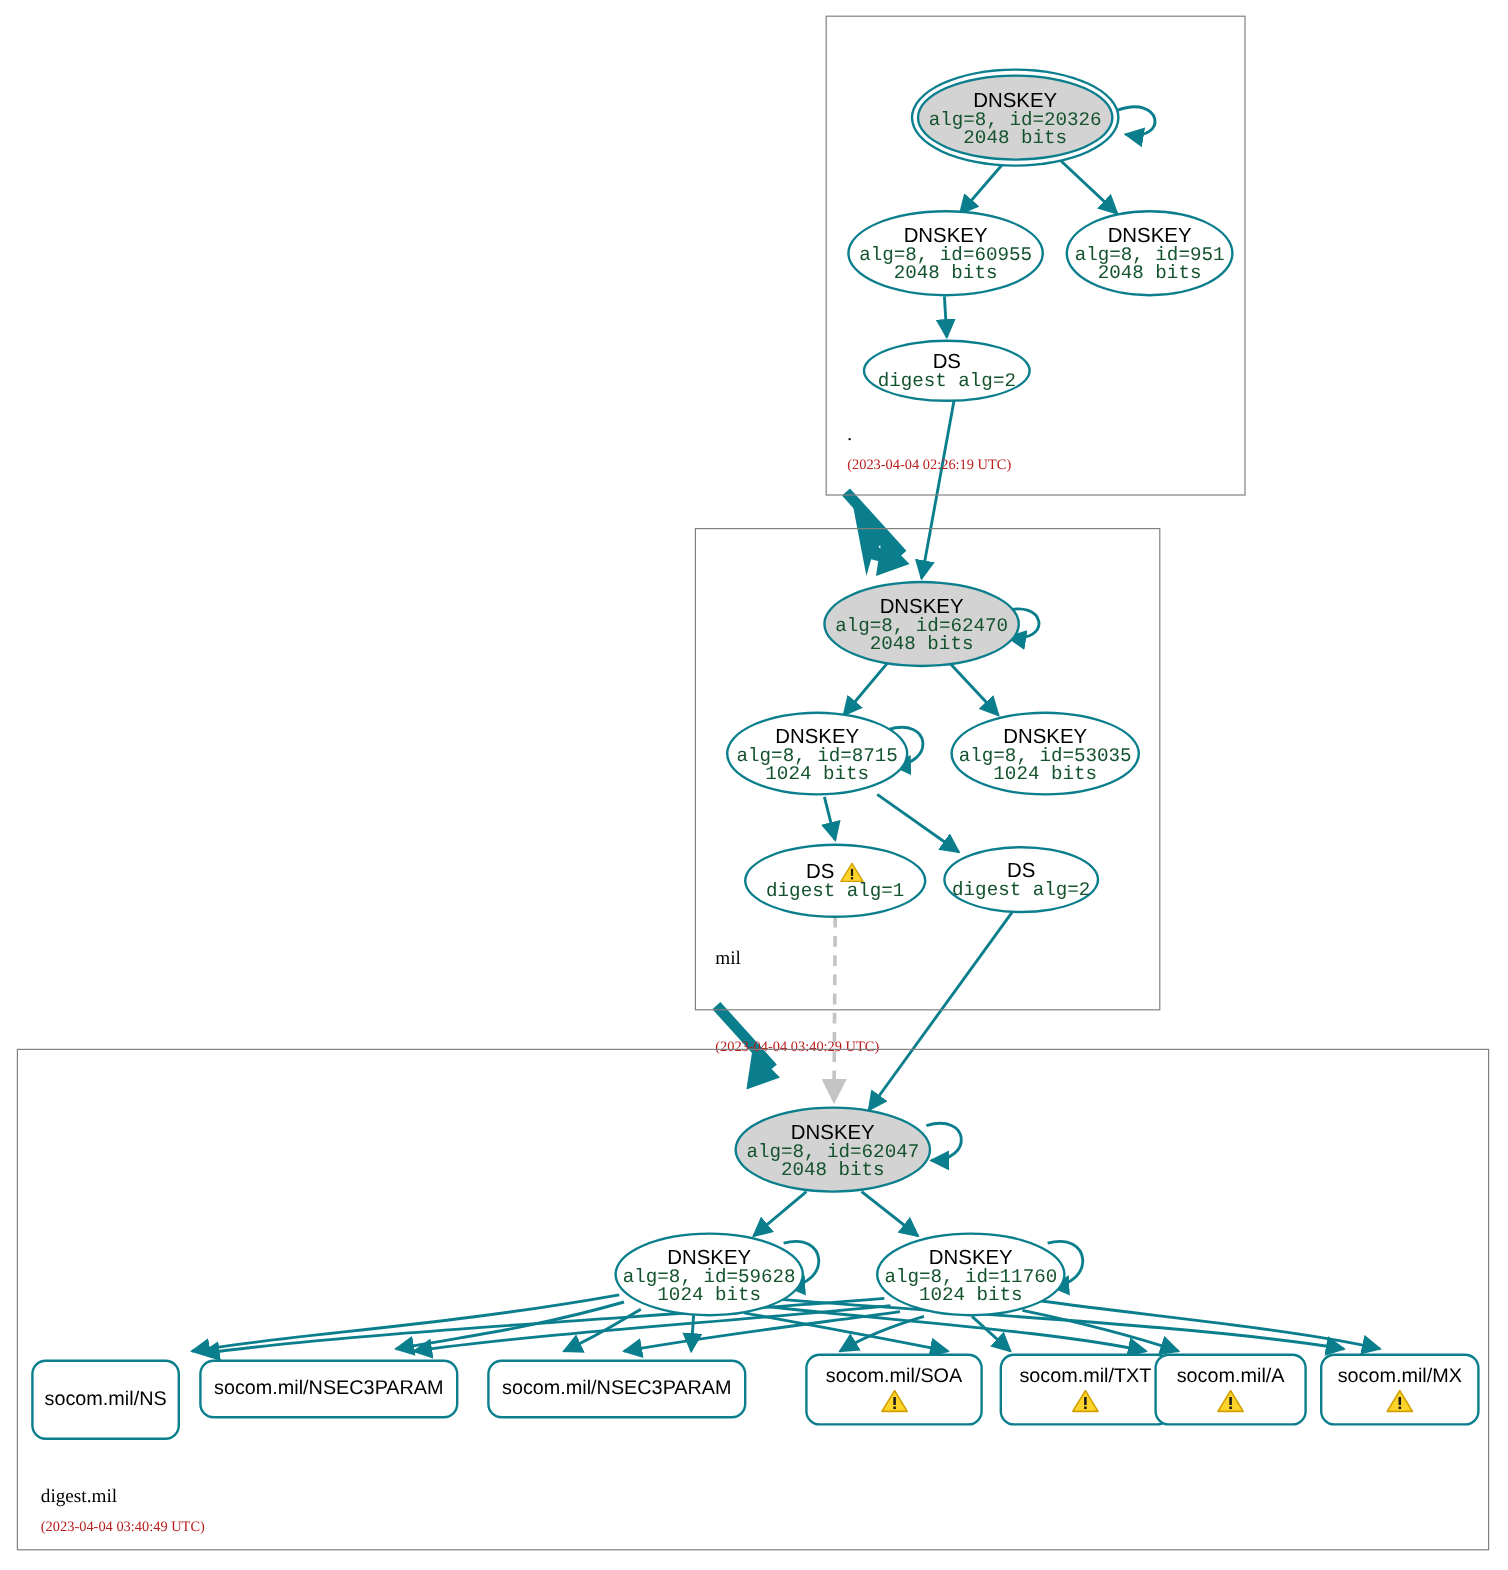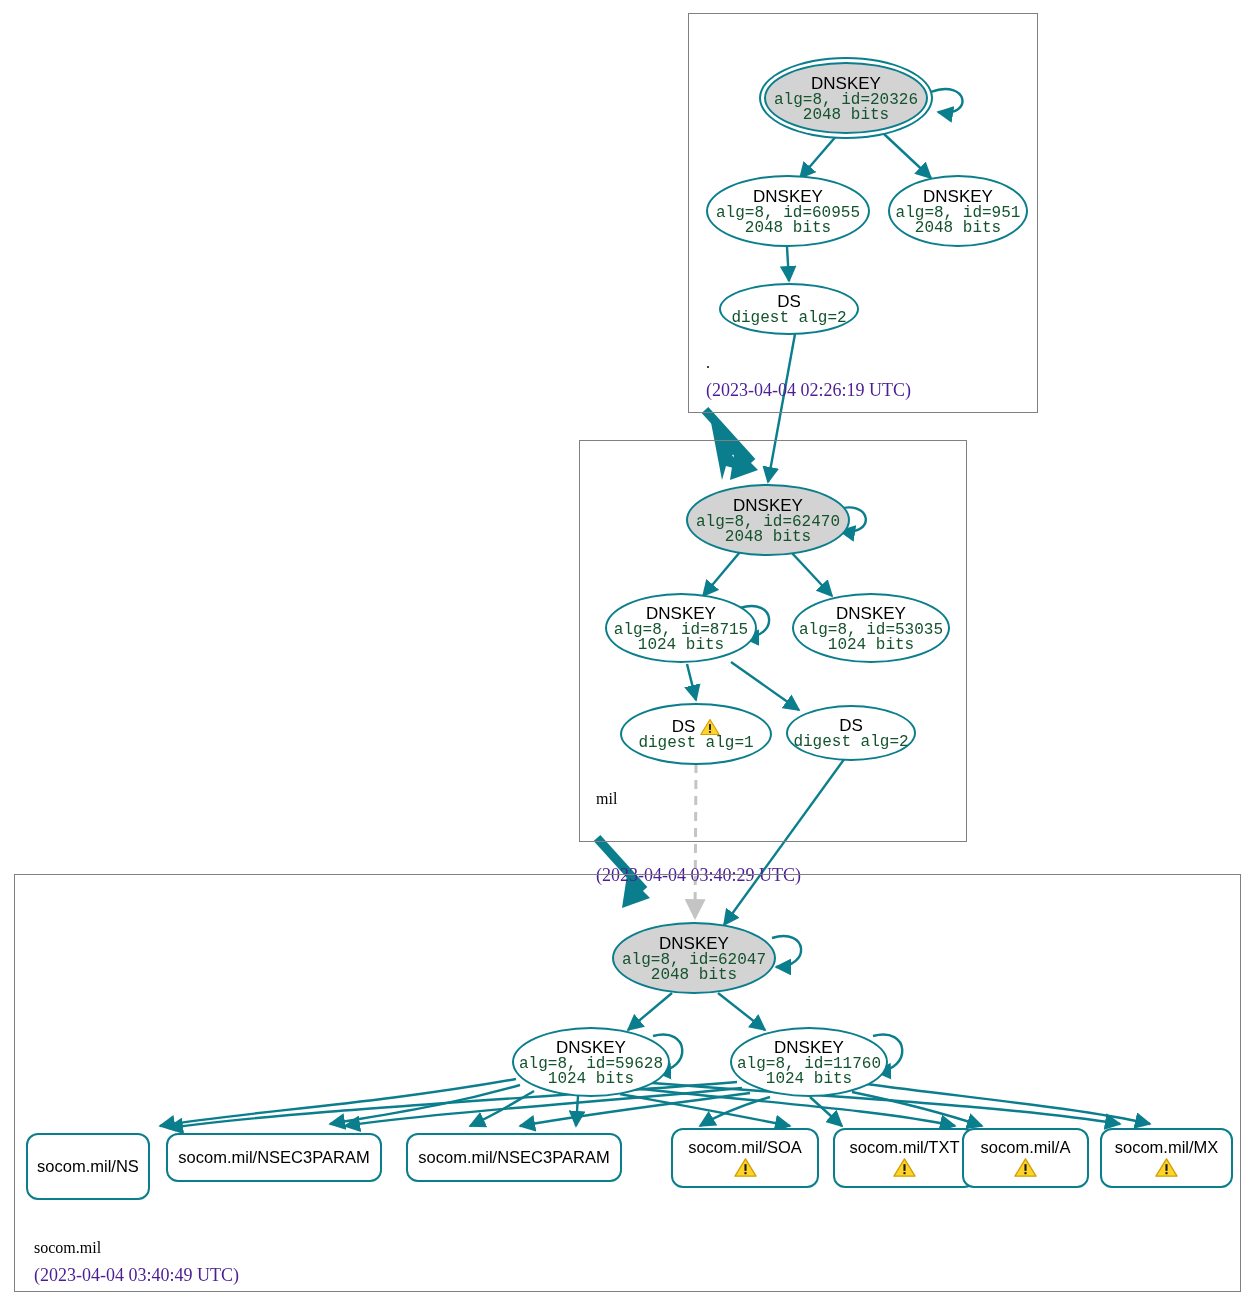--- a/index.html
+++ b/index.html
@@ -4,21 +4,21 @@
 <style>
   html,body{margin:0;padding:0;background:#ffffff;}
   body{width:1257px;height:1308px;position:relative;overflow:hidden;
        font-family:"Liberation Sans", sans-serif;color:#000;}
   #canvas{position:absolute;left:0;top:0;width:1257px;height:1308px;}
   svg{position:absolute;left:0;top:0;width:1257px;height:1308px;overflow:visible;}
 
   .zone-box{position:absolute;border:1.6px solid #808080;background:transparent;box-sizing:border-box;}
 
   .zone-label{position:absolute;font-family:"Liberation Serif", serif;font-size:16px;color:#000;white-space:nowrap;}
-  .zone-time{position:absolute;font-family:"Liberation Serif", serif;font-size:18px;color:#4c1d95;white-space:nowrap;}
+  .zone-time{position:absolute;font-family:"Liberation Serif", serif;font-size:12px;color:#b91c1c;white-space:nowrap;}
 
   
   .node{position:absolute;display:flex;flex-direction:column;align-items:center;justify-content:center;
         box-sizing:border-box;border:2px solid #0a7e8c;border-radius:50%;background:#ffffff;text-align:center;}
   .node.sep{background:#d3d3d3;}
   .node.dbl{box-shadow:0 0 0 3px #ffffff, 0 0 0 5px #0a7e8c;}
   .n-title{font-family:"Liberation Sans", sans-serif;font-size:17px;line-height:19px;color:#000;
            display:flex;align-items:center;gap:5px;}
   .n-sub{font-family:Liberation Mono, monospace;font-size:16px;line-height:15px;color:#14532d;white-space:nowrap;}
 
@@ -193,21 +193,21 @@
     </div>
     <div class="n-sub">digest alg=1</div>
   </div>
 
   <div class="node" style="left:786px;top:705px;width:130px;height:56px;">
     <div class="n-title">DS</div>
     <div class="n-sub">digest alg=2</div>
   </div>
 
   <div class="zone-box" style="left:14px;top:874px;width:1227px;height:418px;"></div>
-  <div class="zone-label" style="left:34px;top:1239px;">socom.mil</div>
+  <div class="zone-label" style="left:34px;top:1239px;">digest.mil</div>
   <div class="zone-time" style="left:34px;top:1265px;">(2023-04-04 03:40:49 UTC)</div>
 
   <div class="node sep" style="left:612px;top:922px;width:164px;height:72px;">
     <div class="n-title">DNSKEY</div>
     <div class="n-sub">alg=8, id=62047</div>
     <div class="n-sub">2048 bits</div>
   </div>
 
   <div class="node" style="left:512px;top:1027px;width:158px;height:70px;">
     <div class="n-title">DNSKEY</div>

